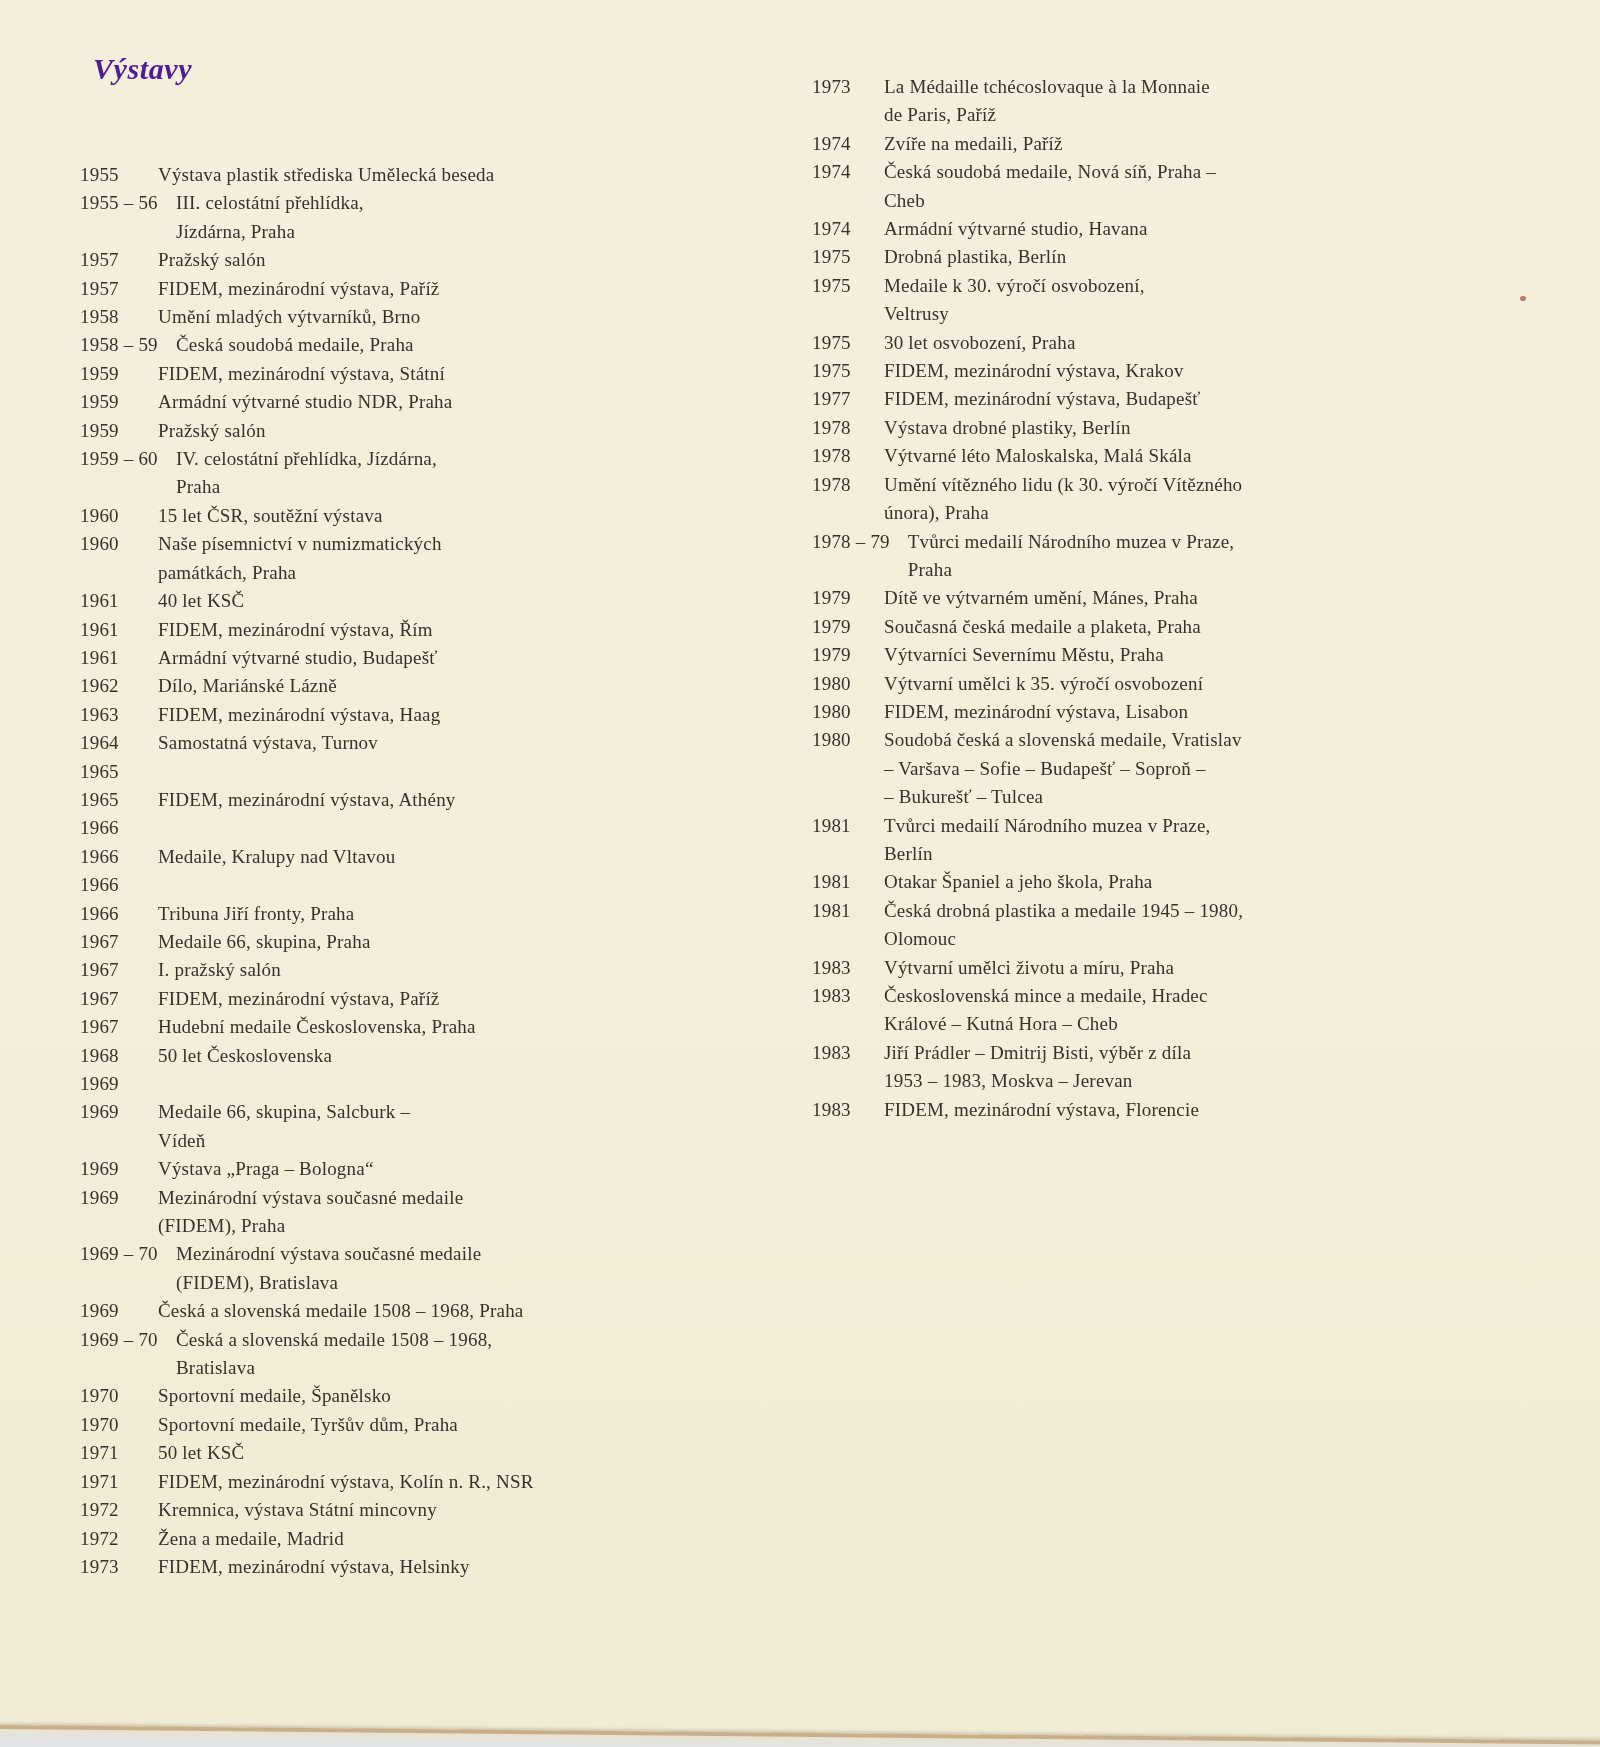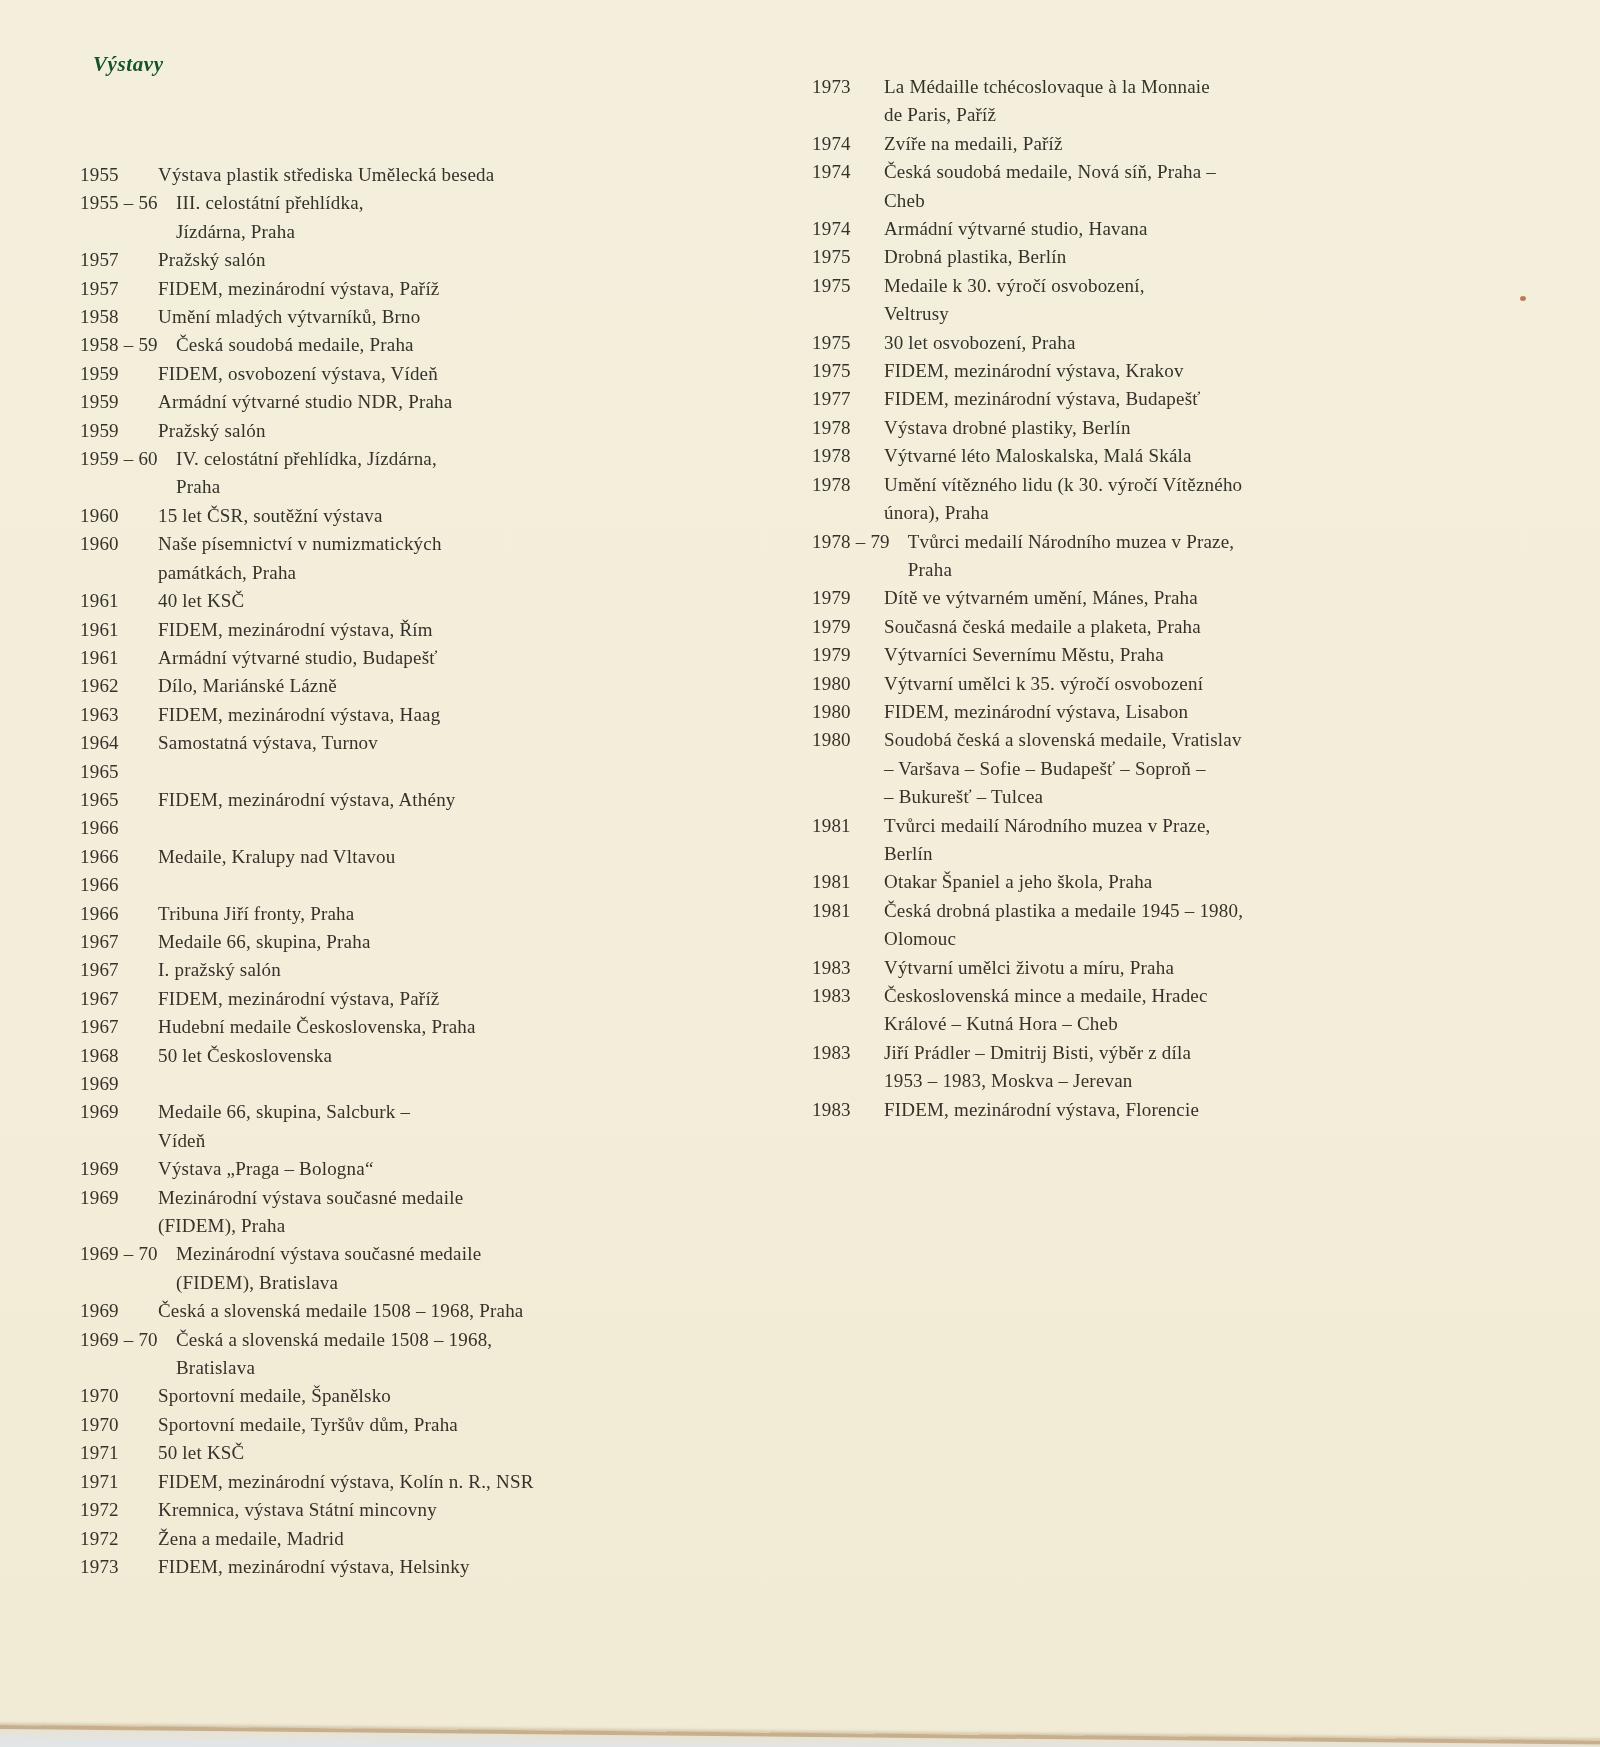--- a/index.html
+++ b/index.html
@@ -7,23 +7,23 @@
     width:1600px;height:1747px;
     position:relative;
     overflow:hidden;
     background:linear-gradient(180deg,#f4efdc 0%,#f3edd9 60%,#f1ebd5 100%);
     font-family:"Liberation Serif", serif;
     color:#35322b;
   }
   .page-title{
     position:absolute;left:93px;top:52px;
     margin:0;
-    font-size:21px;font-weight:bold;font-style:italic;
+    font-size:30px;font-weight:bold;font-style:italic;
     letter-spacing:0.6px;
-    color:#14532d;
+    color:#4c1d95;
   }
   .col{
     position:absolute;
     font-size:19px;
     line-height:28.4px;
     letter-spacing:0.2px;
   }
   .col-left{left:80px;top:161px;width:672px;}
   .col-right{left:812px;top:73px;width:780px;}
   .entry{display:flex;align-items:flex-start;}
@@ -83,21 +83,21 @@
     <div class="entry">
     <span class="year">1958</span>
       <span class="etext">Umění mladých výtvarníků, Brno</span>
   </div>
     <div class="entry">
     <span class="year range">1958 – 59</span>
       <span class="etext">Česká soudobá medaile, Praha</span>
   </div>
     <div class="entry">
     <span class="year">1959</span>
-      <span class="etext">FIDEM, osvobození výstava, Vídeň</span>
+      <span class="etext">FIDEM, mezinárodní výstava, Státní</span>
   </div>
     <div class="entry">
     <span class="year">1959</span>
       <span class="etext">Armádní výtvarné studio NDR, Praha</span>
   </div>
     <div class="entry">
     <span class="year">1959</span>
       <span class="etext">Pražský salón</span>
   </div>
     <div class="entry">

